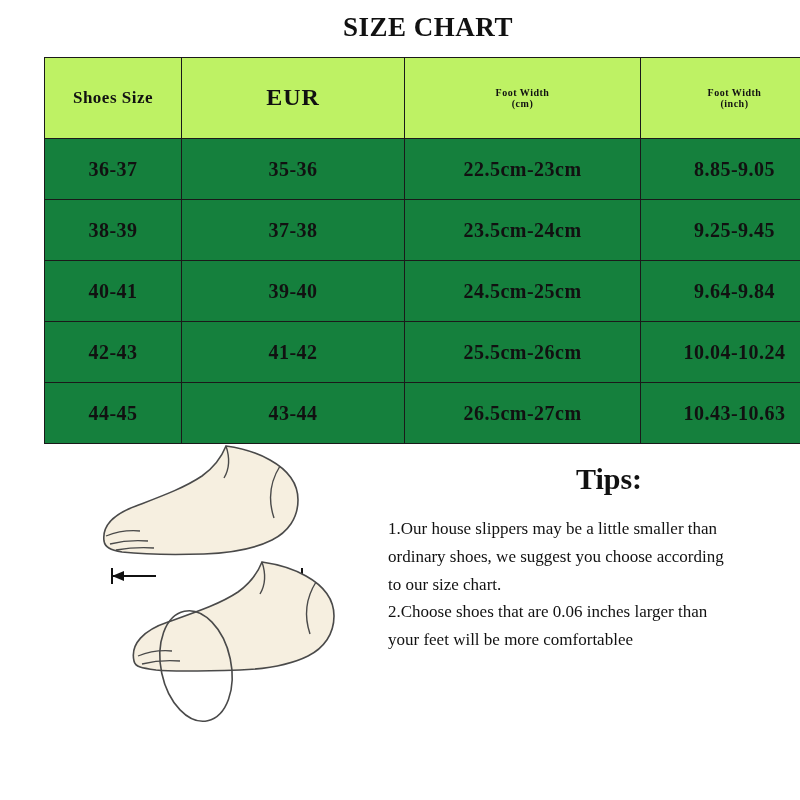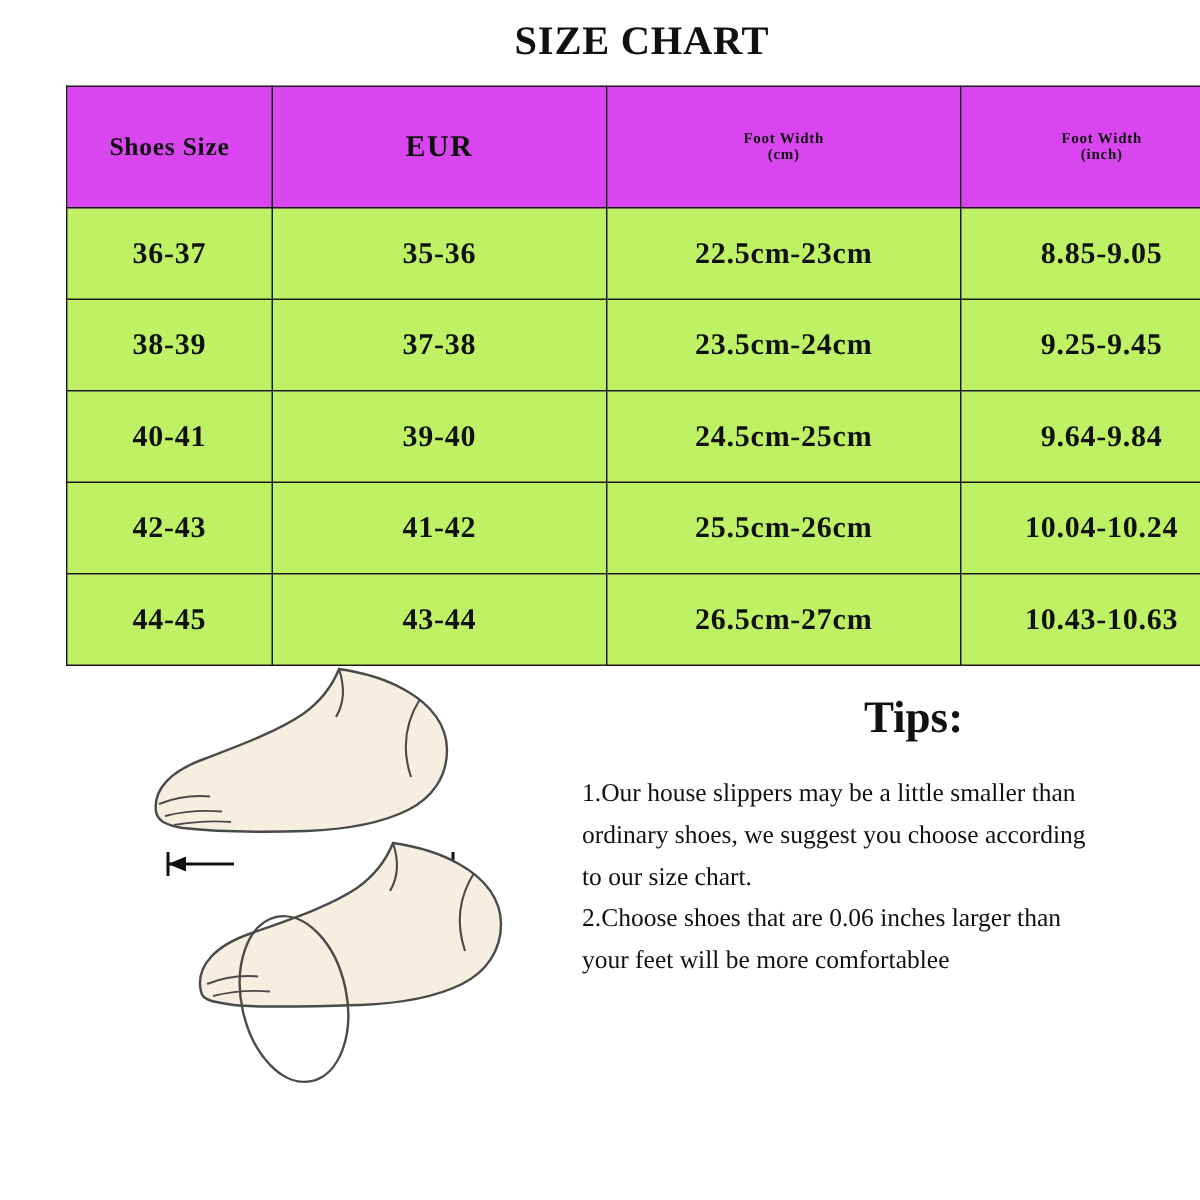--- a/index.html
+++ b/index.html
@@ -37,48 +37,48 @@
   }
   table.size-chart th,
   table.size-chart td {
     border: 1px solid #1a1a1a;
     text-align: center;
     font-family: "Liberation Serif", serif;
     color: #111111;
   }
   table.size-chart thead th {
     height: 78px;
-    background: #d946ef;
+    background: #bef264;
     font-weight: bold;
     line-height: 1.15;
   }
   .th-sub {
     display: block;
     font-size: 10px;
     font-weight: bold;
     letter-spacing: 0.5px;
   }
   .th-main {
     display: block;
     font-size: 16px;
     font-weight: bold;
     letter-spacing: 1px;
   }
   .th-main.big {
-    font-size: 20px;
+    font-size: 24px;
   }
   .th-main.small {
     font-size: 17px;
     letter-spacing: 0.5px;
   }
   table.size-chart tbody td {
     height: 58px;
     font-size: 20px;
     font-weight: bold;
-    background: #bef264;
+    background: #15803d;
     letter-spacing: 0.5px;
   }
   col.c1 { width: 137px; }
   col.c2 { width: 223px; }
   col.c3 { width: 236px; }
   col.c4 { width: 188px; }
 
   .lower {
     position: relative;
     width: 800px;

